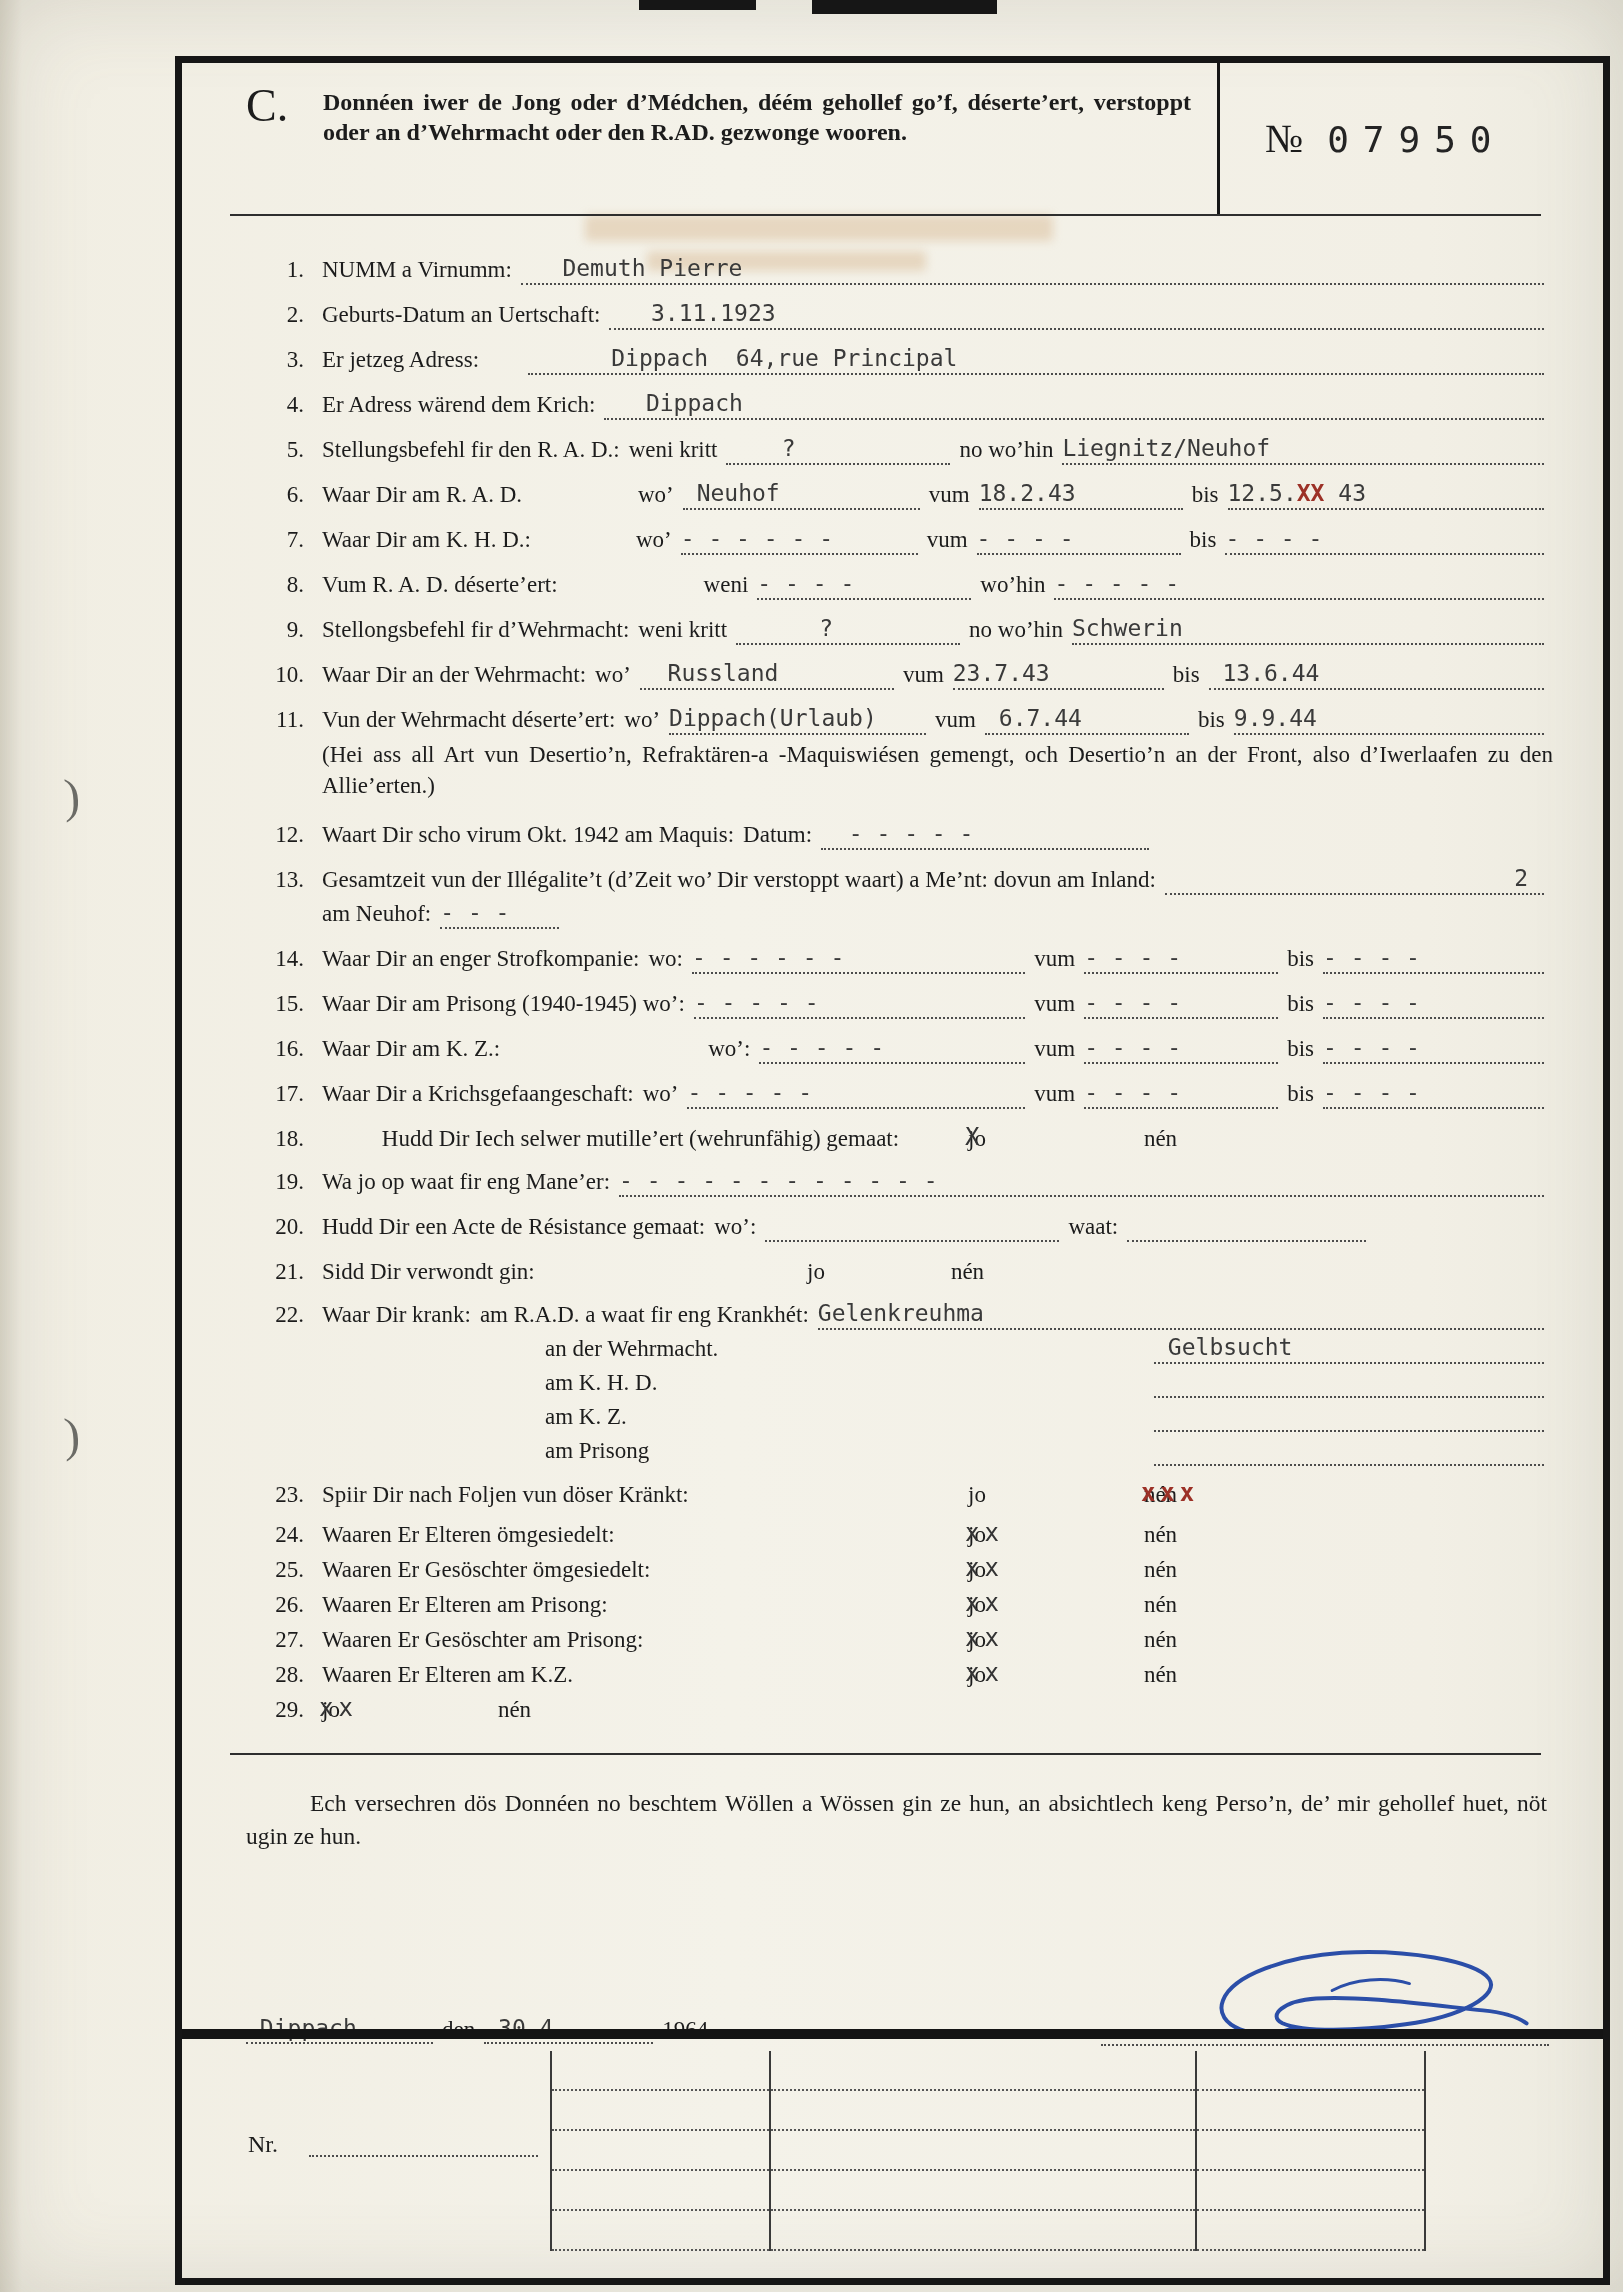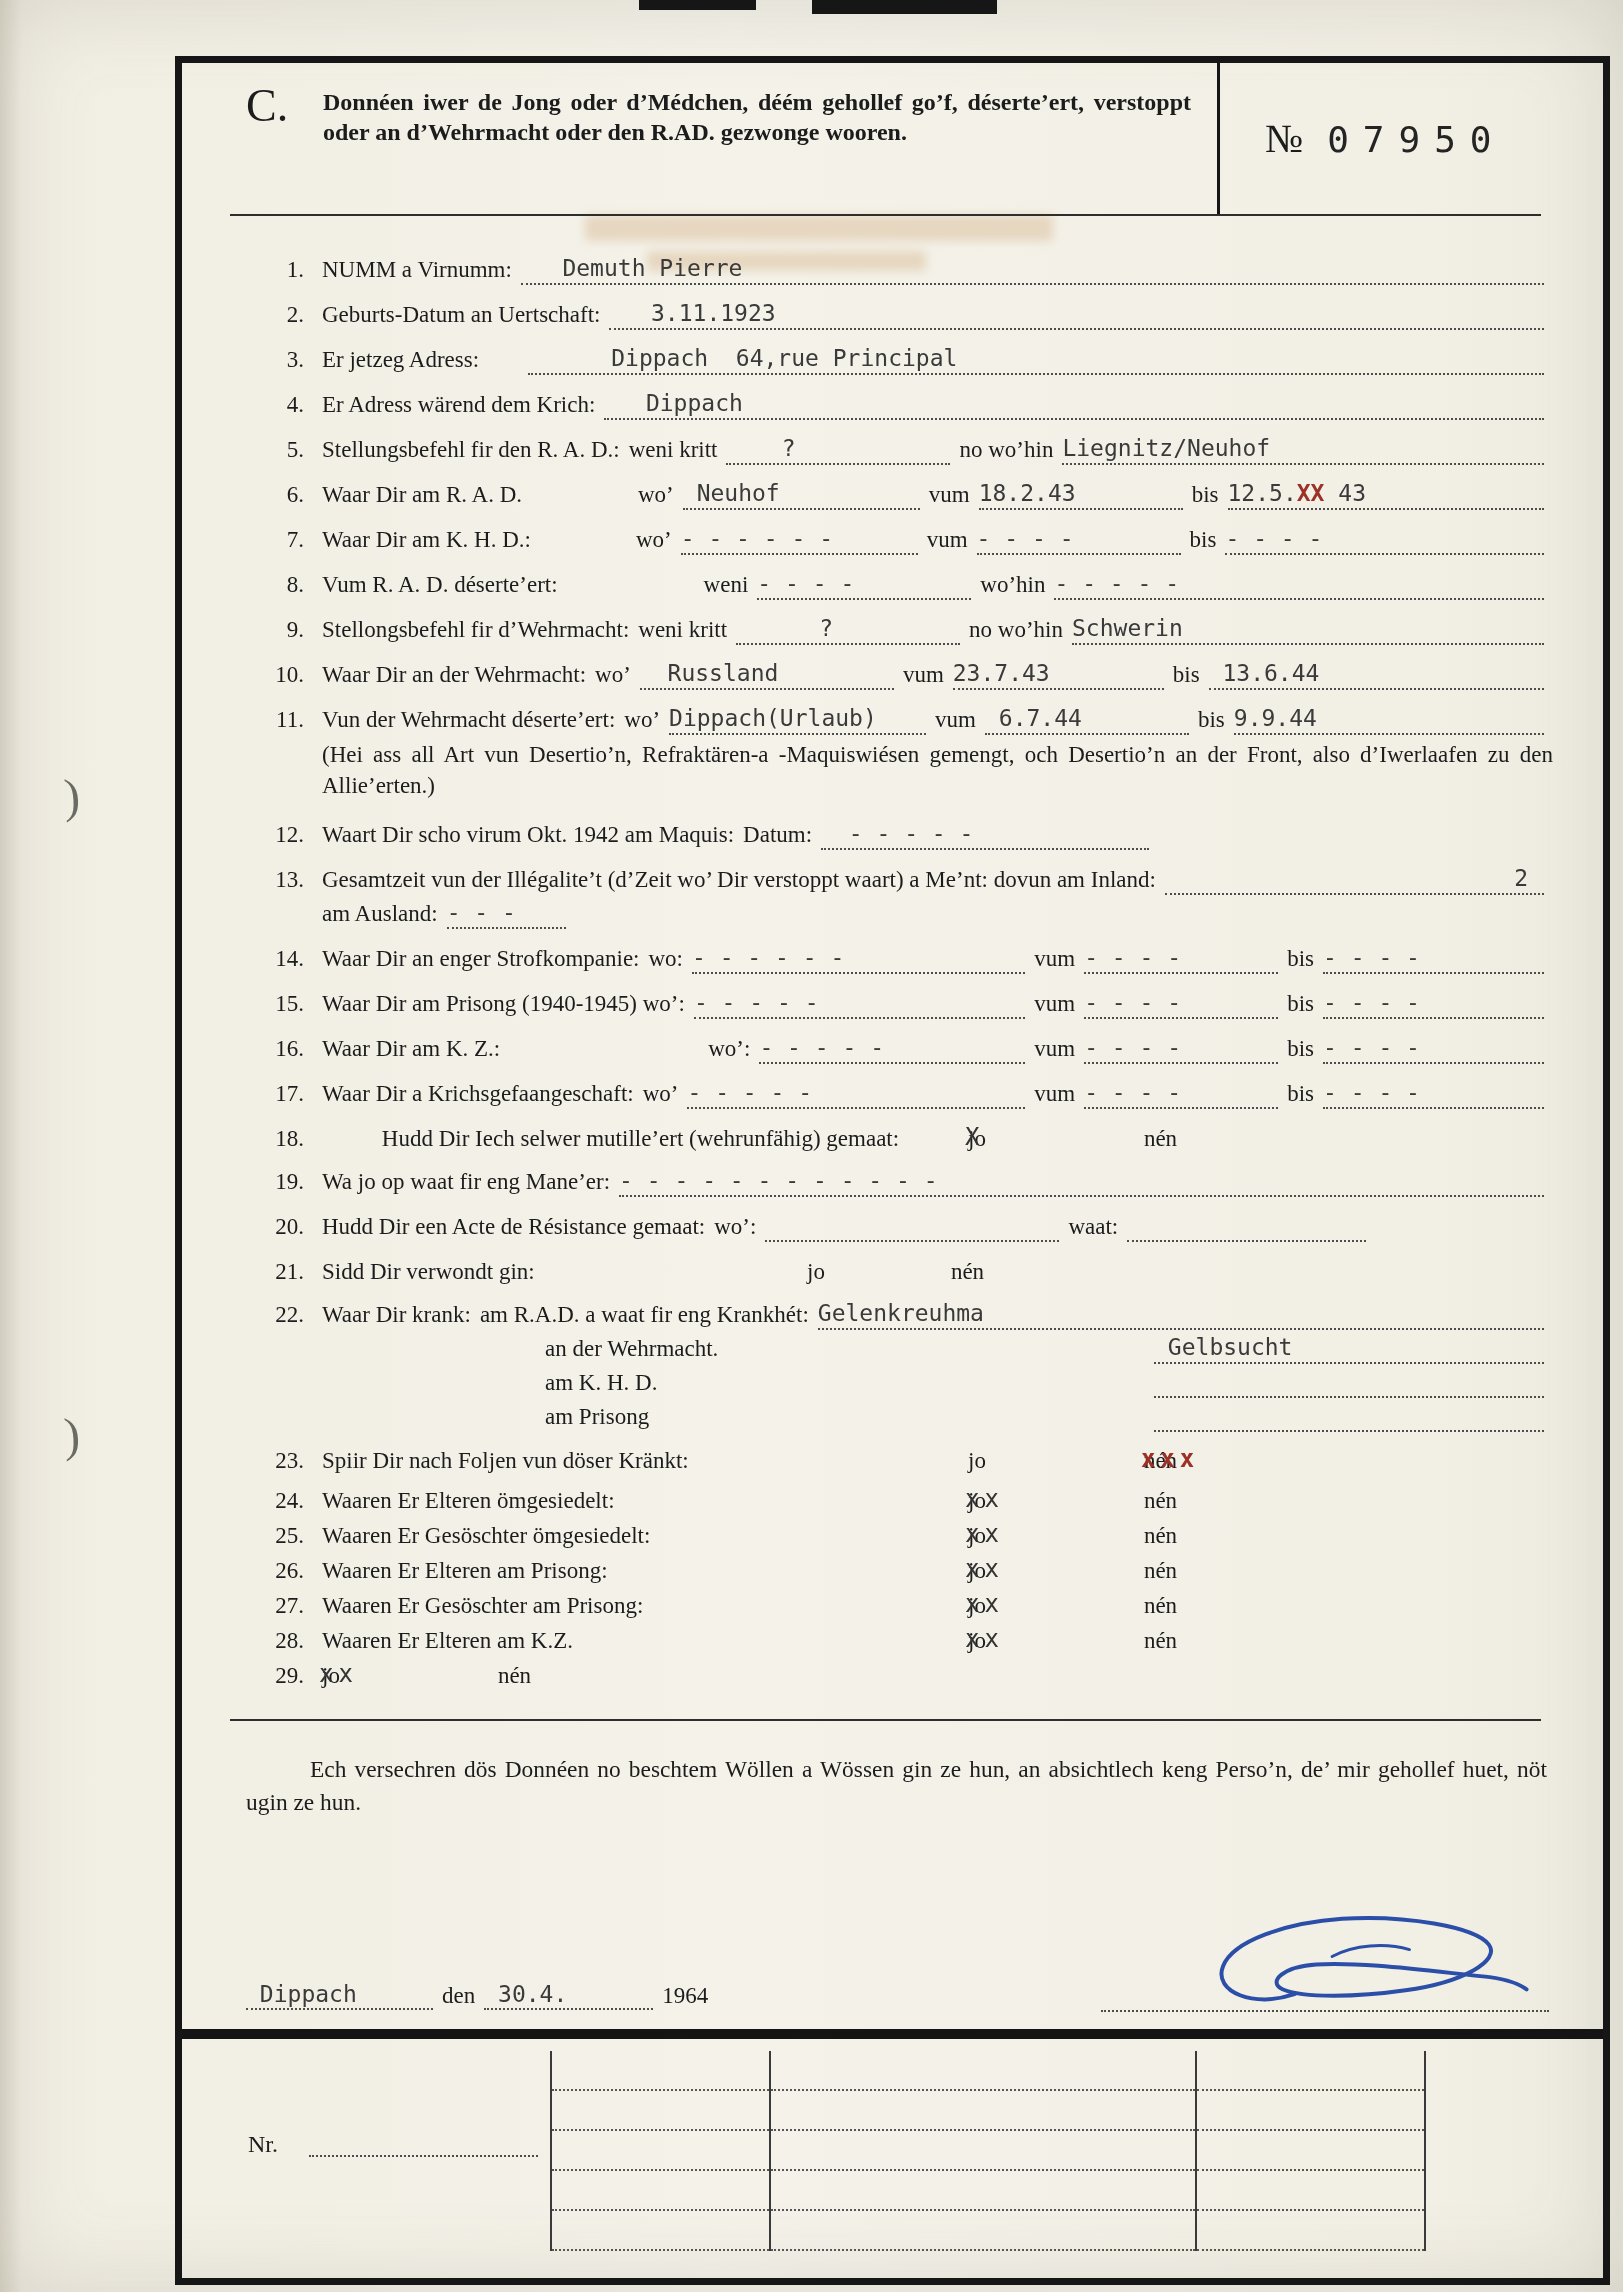--- a/index.html
+++ b/index.html
@@ -222,21 +222,21 @@
         </div>
         <div class="row" style="margin-bottom: 5px;">
           <span class="num">13.</span>
           <span class="lbl">Gesamtzeit vun der Illégalite’t (d’Zeit wo’ Dir verstoppt waart) a Me’nt: dovun am Inland:</span>
           <span class="fld" style="flex: 1 1 30px;">
             <span class="typed" style="margin-left: auto; margin-right: 16px;"><span>2</span></span>
           </span>
         </div>
         <div class="row" style="margin-bottom: 16px;">
           <span class="num"></span>
-          <span class="lbl">am Ausland:</span>
+          <span class="lbl">am Neuhof:</span>
           <span class="fld" style="flex: 0 0 119px;">
             <span class="typed"><span>- - -</span></span>
           </span>
         </div>
         <div class="row" style="margin-bottom: 16px;">
           <span class="num">14.</span>
           <span class="lbl">Waar Dir an enger Strofkompanie:</span>
           <span class="lbl">wo:</span>
           <span class="fld" style="flex: 1 1 30px;">
             <span class="typed"><span>- - - - - -</span></span>
@@ -345,20 +345,29 @@
           <span class="lbl">an der Wehrmacht.</span>
           <span style="flex: 1 1 auto;"></span>
           <span class="fld" style="flex: 0 0 390px;">
             <span class="typed"><span> Gelbsucht</span></span>
           </span>
         </div>
         <div class="row" style="margin-bottom: 5px;">
           <span class="num"></span>
           <span style="flex: 0 0 223px;"></span>
           <span class="lbl">am K. H. D.</span>
+          <span style="flex: 1 1 auto;"></span>
+          <span class="fld" style="flex: 0 0 390px;">
+            <span class="typed">&nbsp;</span>
+          </span>
+        </div>
+        <div class="row" style="margin-bottom: 5px;">
+          <span class="num"></span>
+          <span style="flex: 0 0 223px;"></span>
+          <span class="lbl">am K. Z.</span>
           <span style="flex: 1 1 auto;"></span>
           <span class="fld" style="flex: 0 0 390px;">
             <span class="typed">&nbsp;</span>
           </span>
         </div>
         <div class="row" style="margin-bottom: 15px;">
           <span class="num"></span>
           <span style="flex: 0 0 223px;"></span>
           <span class="lbl">am Prisong</span>
           <span style="flex: 1 1 auto;"></span>

